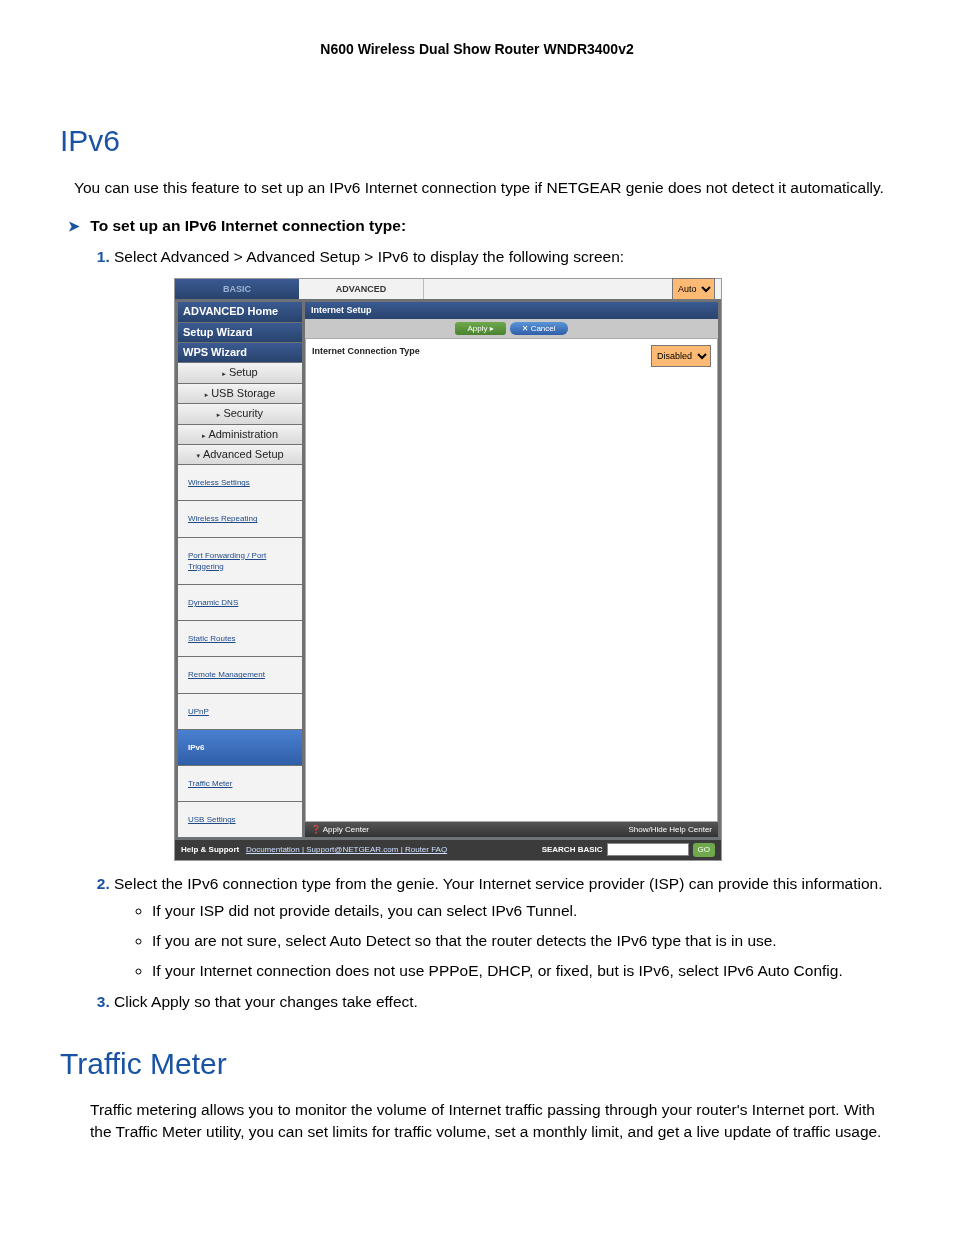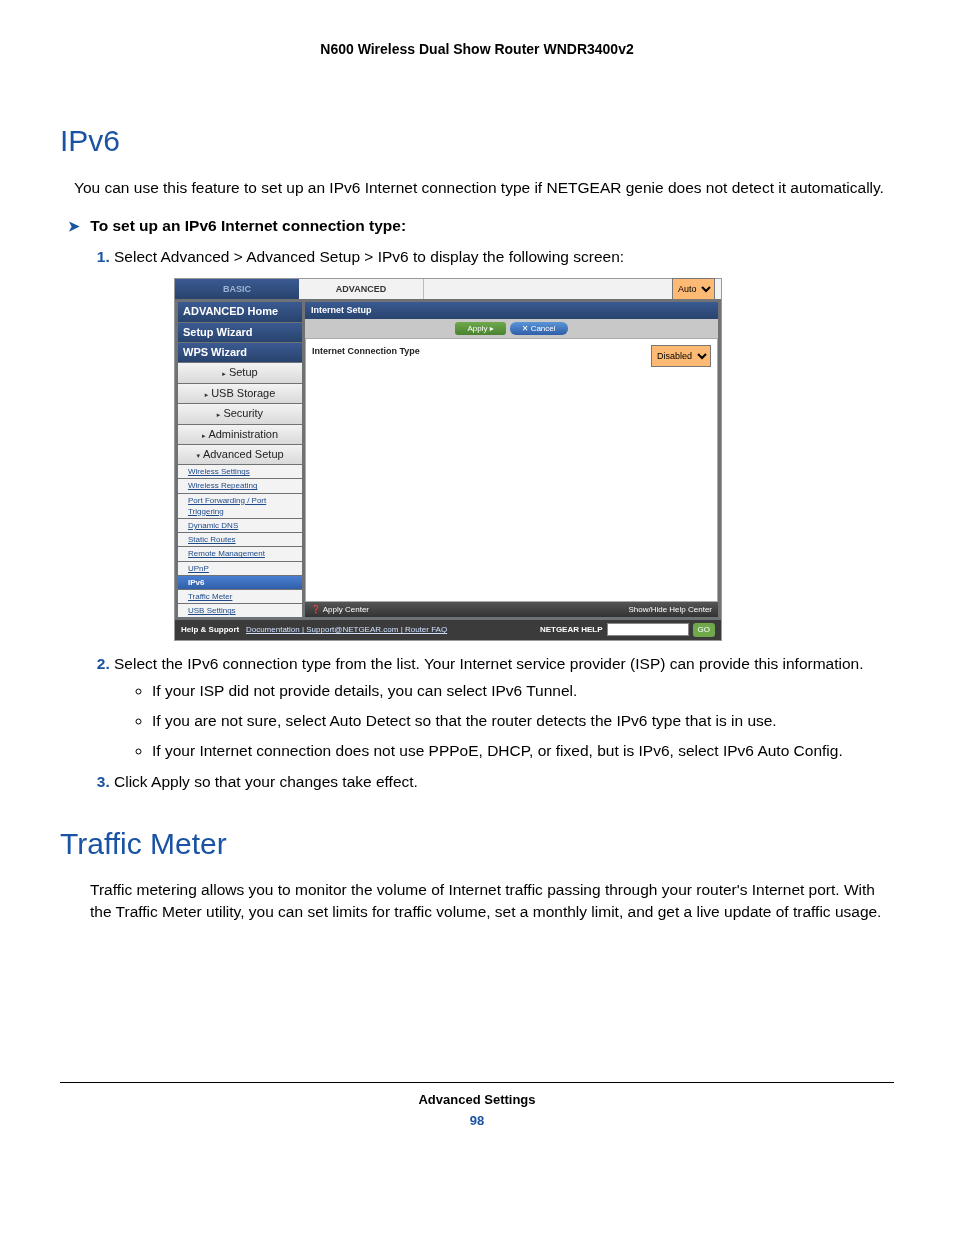--- a/index.html
+++ b/index.html
@@ -150,21 +150,21 @@
   .ss-side-item.down::before {
     content: "▾";
     color: #333;
     margin-right: 3px;
     font-size: 7px;
   }
   .ss-sub {
     background: #f3f3f3;
     color: #1f4a8a;
     text-decoration: underline;
-    padding: 1px 10px;
+    padding: 12px 10px;
     font-size: 8px;
     cursor: pointer;
   }
   .ss-sub.active {
     background: linear-gradient(#4a80d2, #2f5fa8);
     color: #fff;
     text-decoration: none;
     font-weight: bold;
     position: relative;
   }
@@ -331,30 +331,30 @@
             </div>
           </div>
         </div>
         <div class="ss-foot">
           <div>
             <b>Help &amp; Support</b>
             <span>&nbsp;</span>
             <a>Documentation | Support@NETGEAR.com | Router FAQ</a>
           </div>
           <div class="ss-search">
-            <div class="ss-search-label">NETGEAR HELP</div>
+            <div class="ss-search-label">SEARCH BASIC</div>
             <input type="text" style="">
             <div class="ss-go">GO</div>
           </div>
         </div>
       </div>
     </li>
 
     <li>
-      <span>Select the IPv6 connection type from the list. Your Internet service provider (ISP) can provide this information.</span>
+      <span>Select the IPv6 connection type from the genie. Your Internet service provider (ISP) can provide this information.</span>
       <ul class="bullets">
         <li>
           <span>If your ISP did not provide details, you can select </span><span class="bold">IPv6 Tunnel</span><span>.</span>
         </li>
         <li>
           <span>If you are not sure, select </span><span class="bold">Auto Detect</span><span> so that the router detects the IPv6 type that is in use.</span>
         </li>
         <li>
           <span>If your Internet connection does not use PPPoE, DHCP, or fixed, but is IPv6, select </span><span class="bold">IPv6 Auto Config</span><span>.</span>
         </li>

